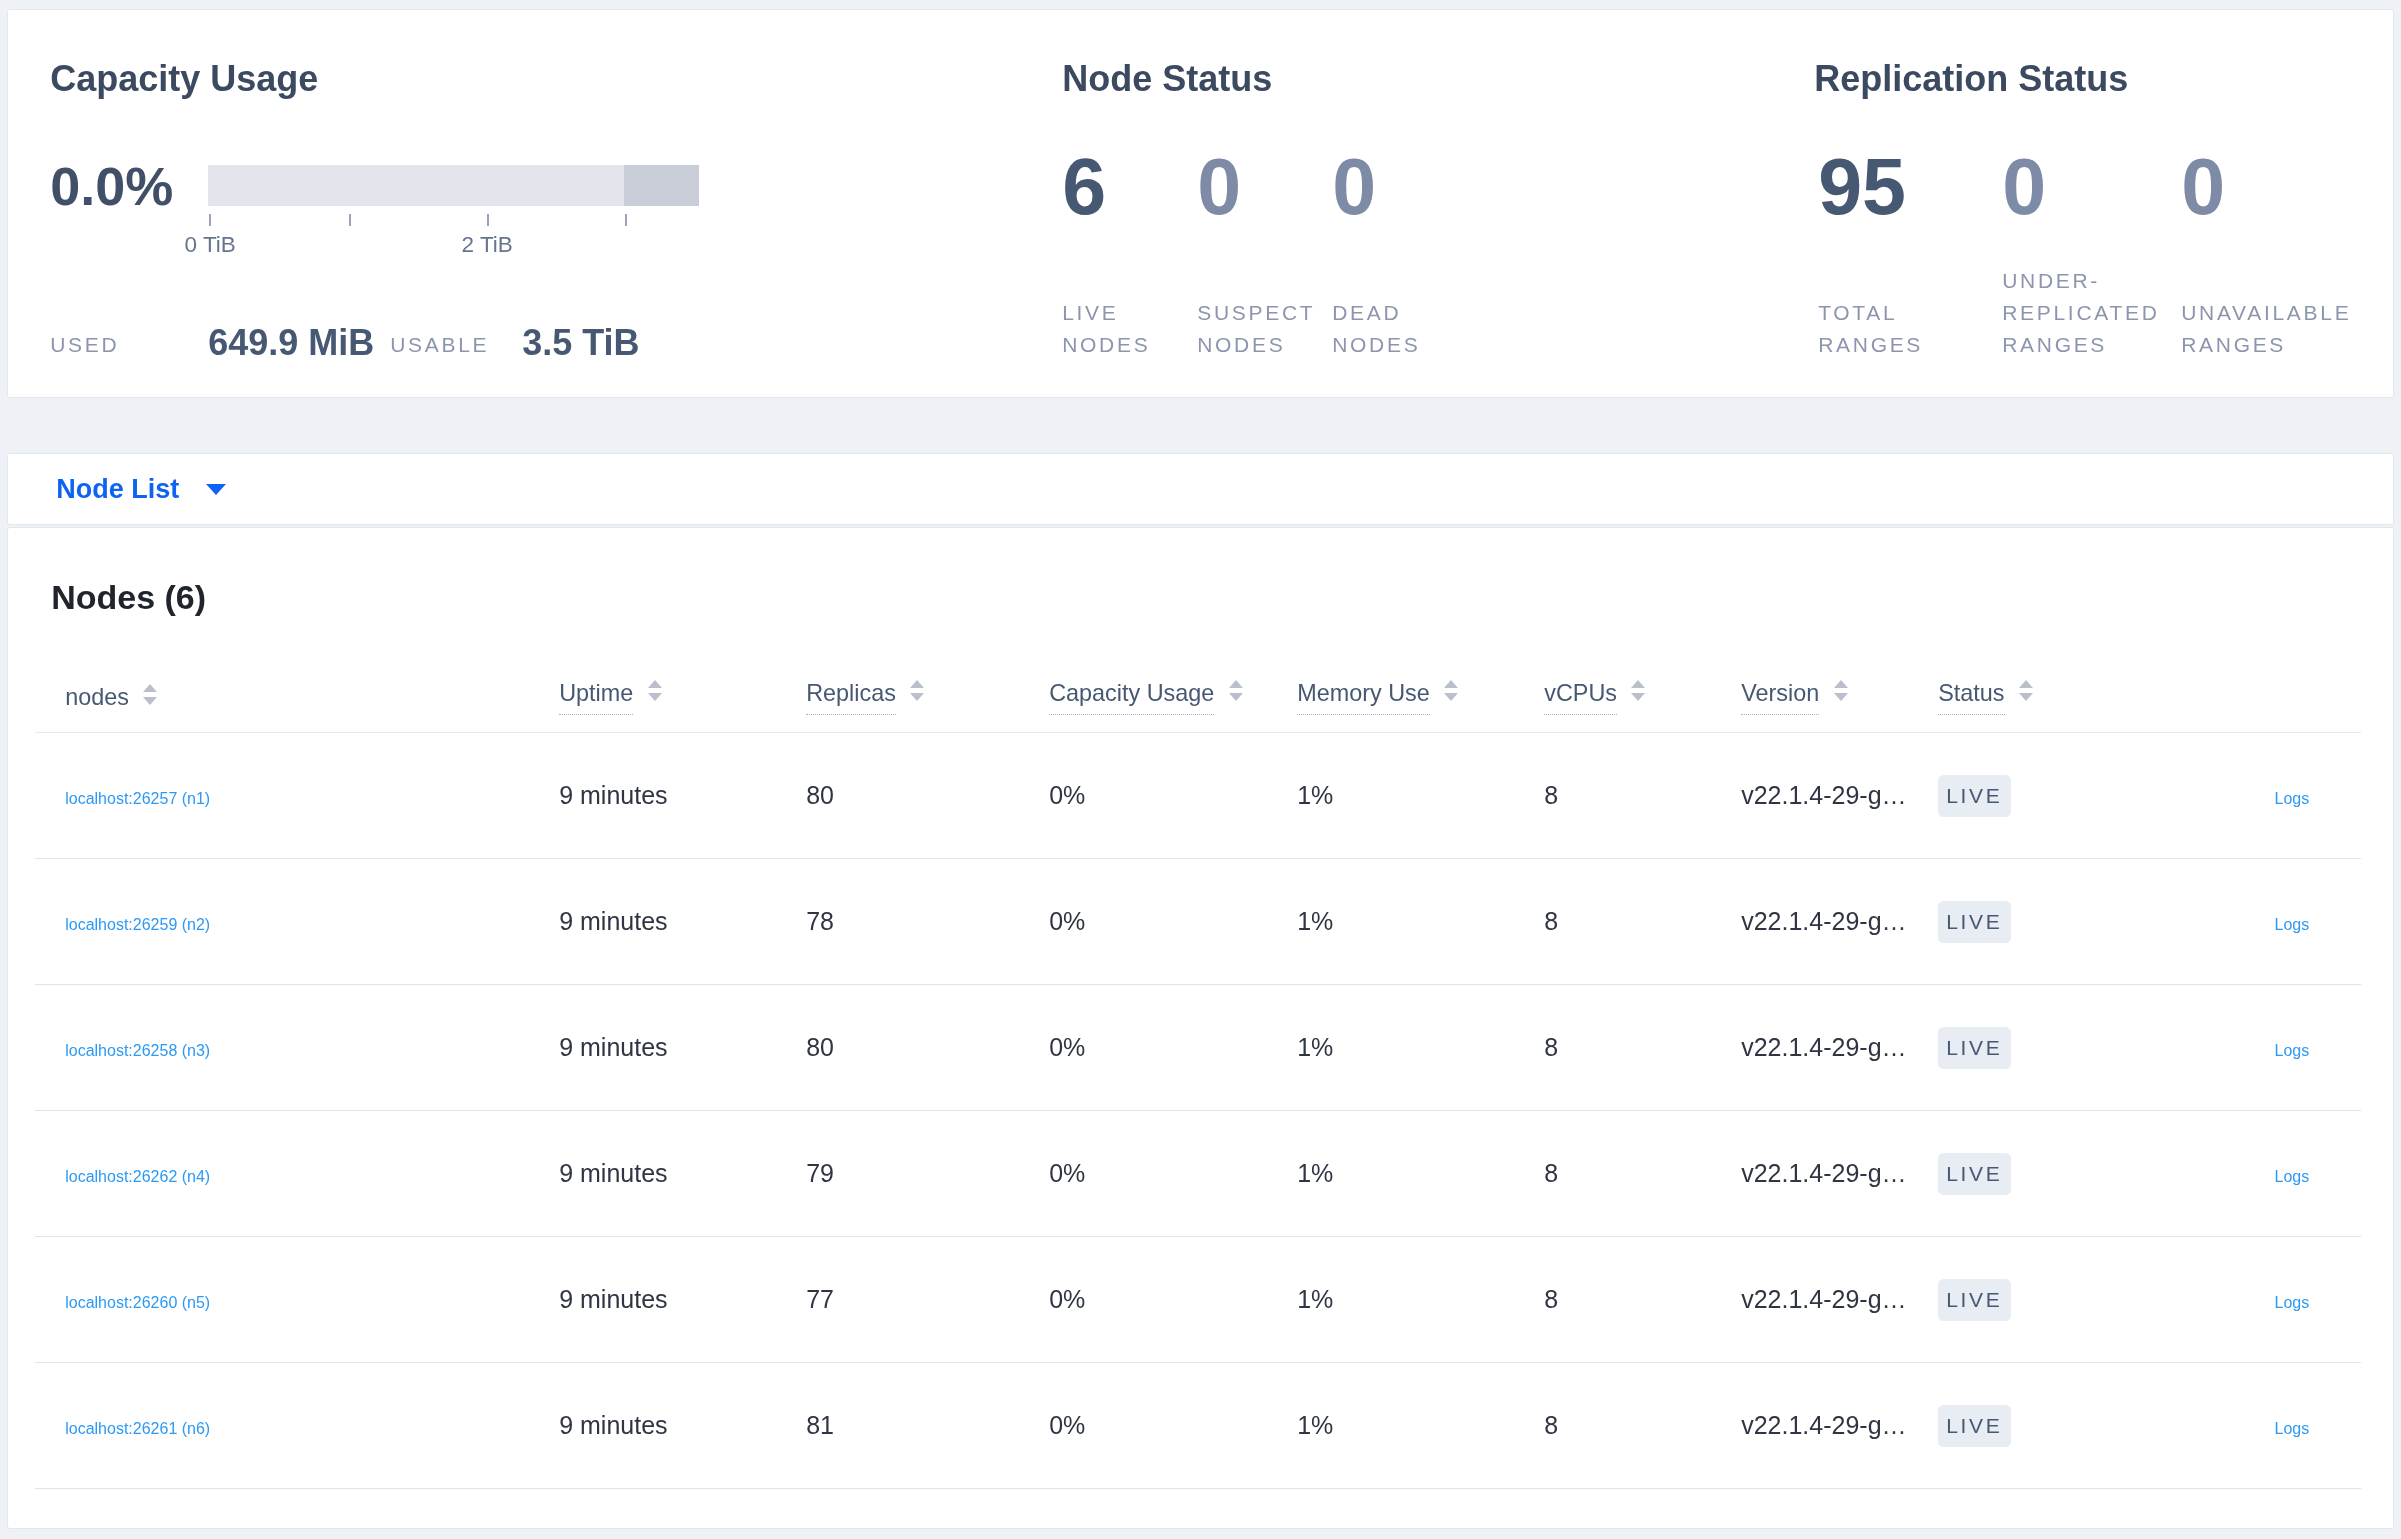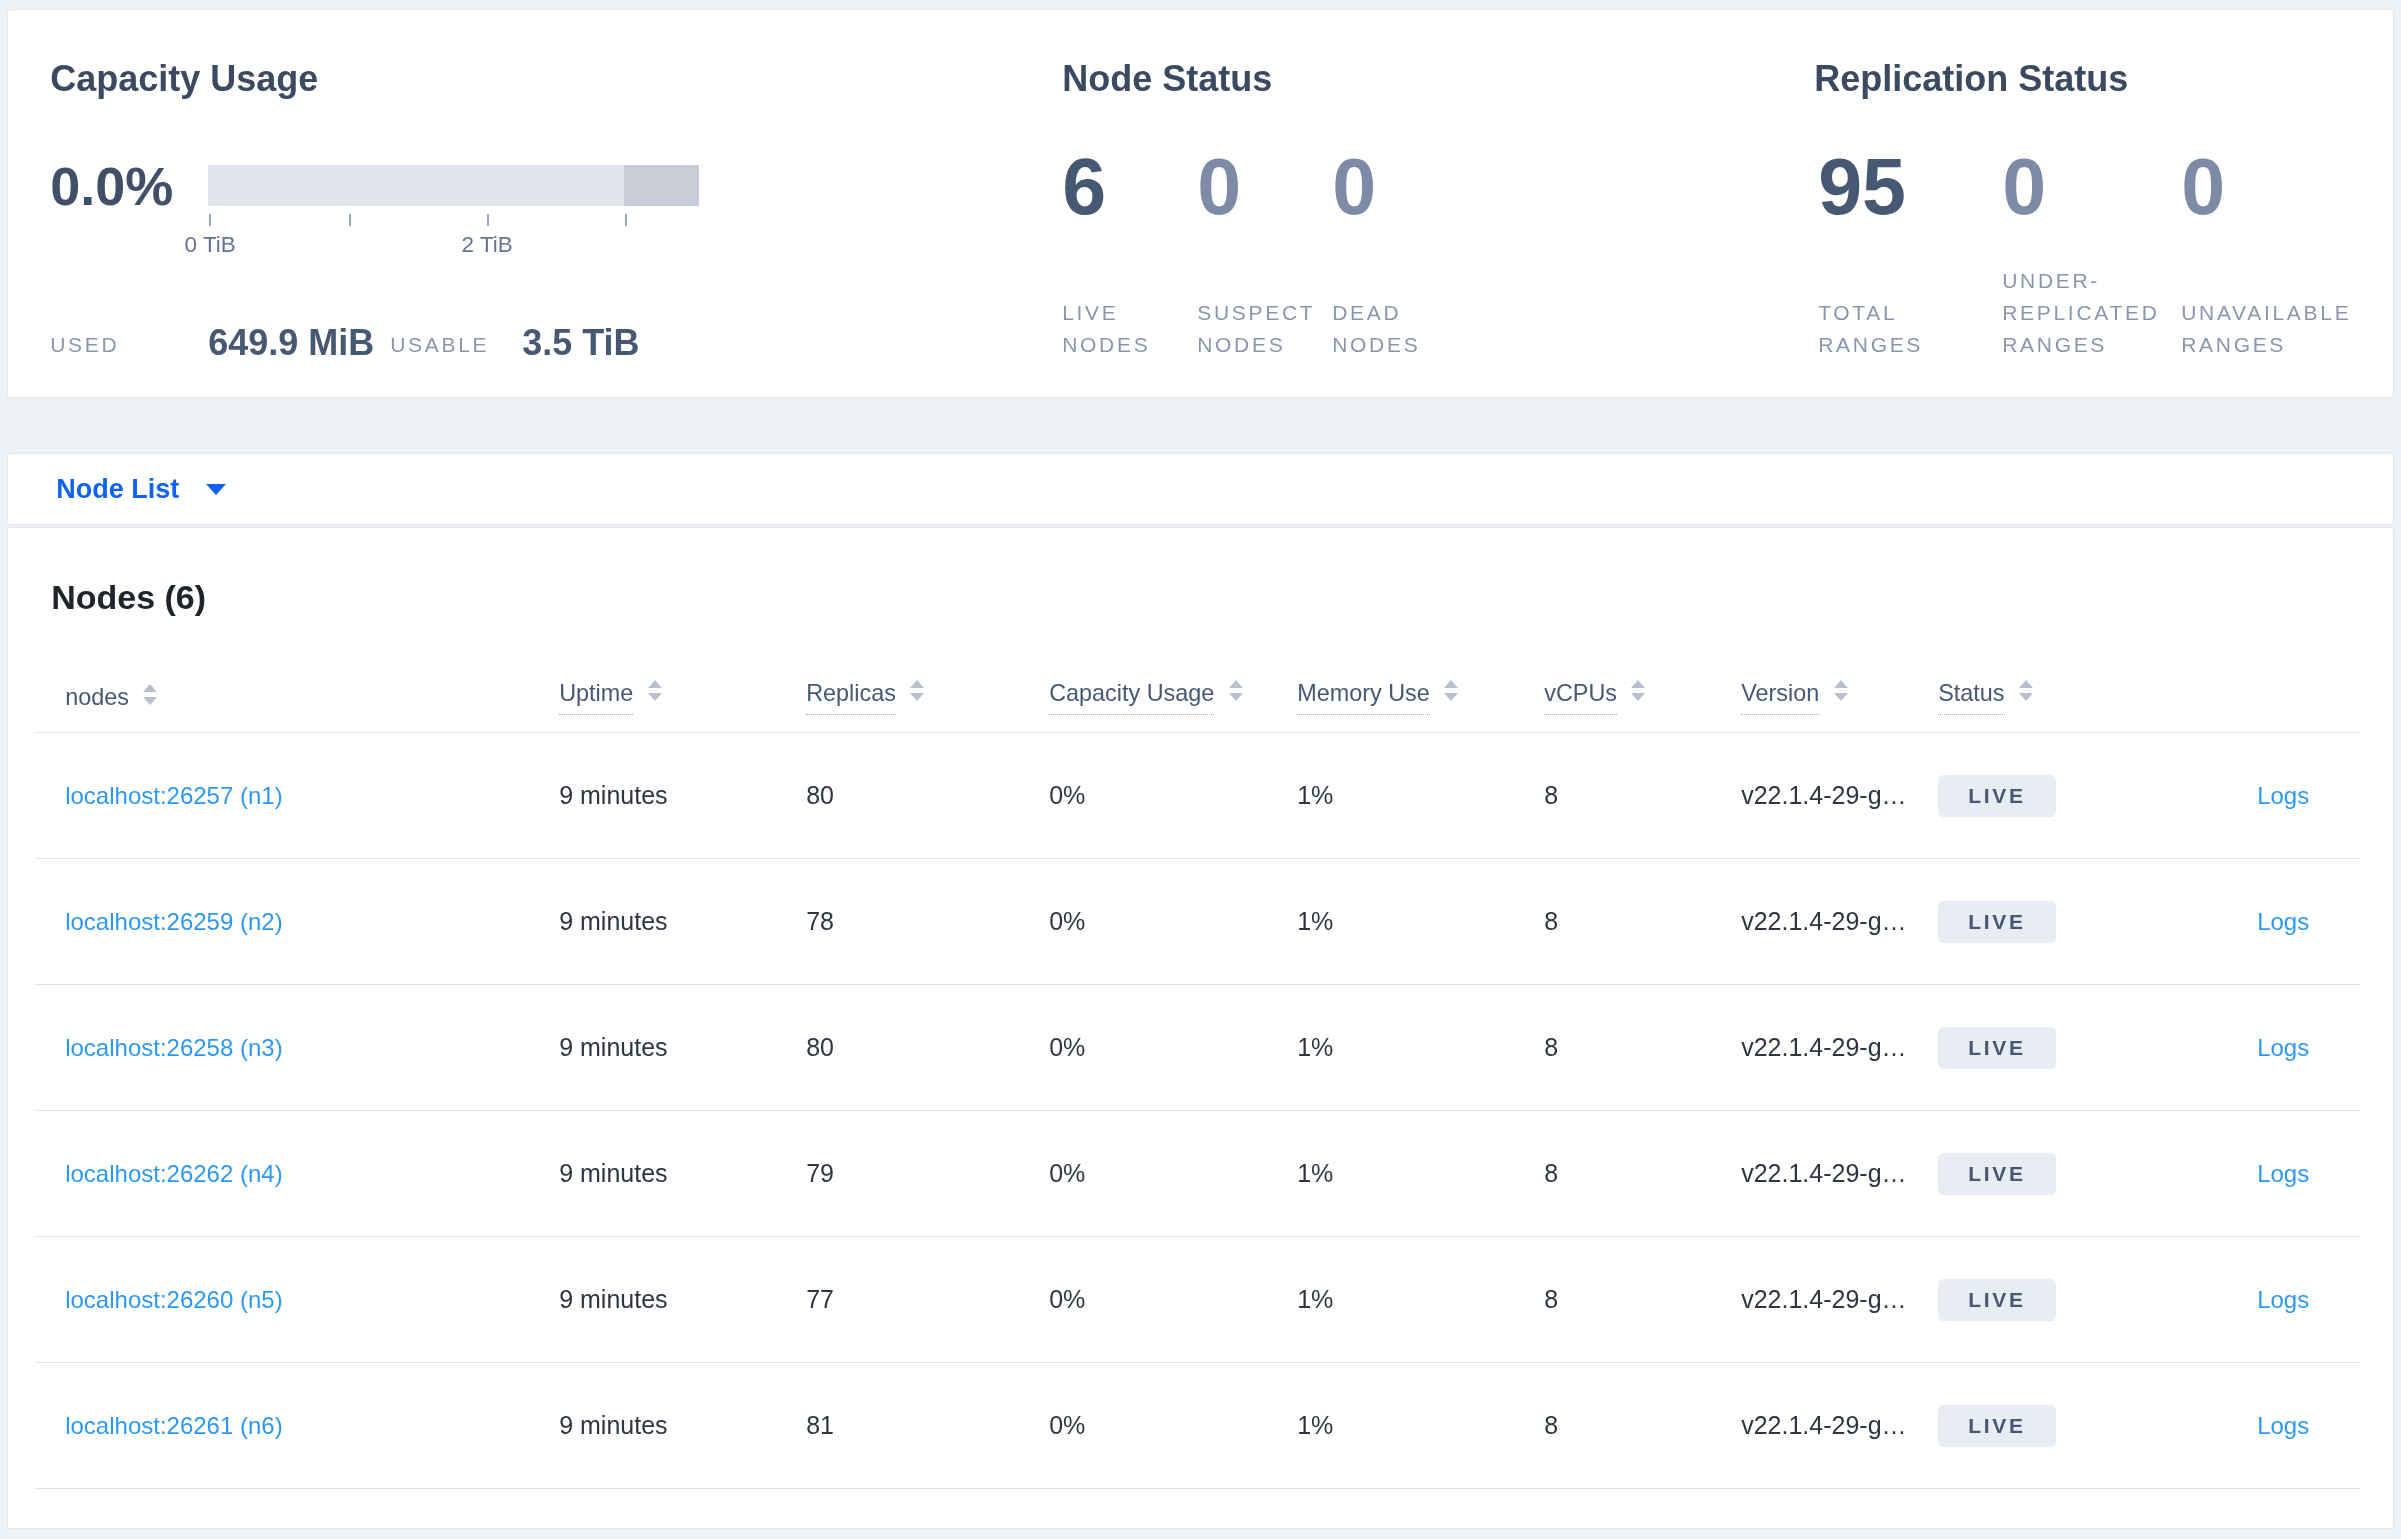--- a/index.html
+++ b/index.html
@@ -154,29 +154,29 @@
     width:0;height:0;
     border-left:7.2px solid transparent;border-right:7.2px solid transparent;
     border-top:8px solid var(--sort-gray);
   }
   .row{
     height:126px;
     border-bottom:0.9px solid var(--row-border);
     font-size:25px;color:var(--cell-text);
   }
   .node-link,.logs-link{
-    color:var(--link-blue);text-decoration:none;font-size:24px;cursor:pointer;margin-top:17px;
+    color:var(--link-blue);text-decoration:none;font-size:16px;cursor:pointer;margin-top:17px;
   }
   .cell-logs{text-align:right;}
   .badge{
     display:inline-block;
-    padding:9px 30px;
+    padding:9px 8px;
     background:var(--badge-bg);
     border-radius:5.4px;
-    font-size:21px;font-weight:700;letter-spacing:2.7px;
+    font-size:21px;font-weight:400;letter-spacing:2.7px;
     color:var(--num-dark);
   }
 </style>
 </head>
 <body>
 
 <div id="screen">
 
   <div class="card" id="summary-card">
 

